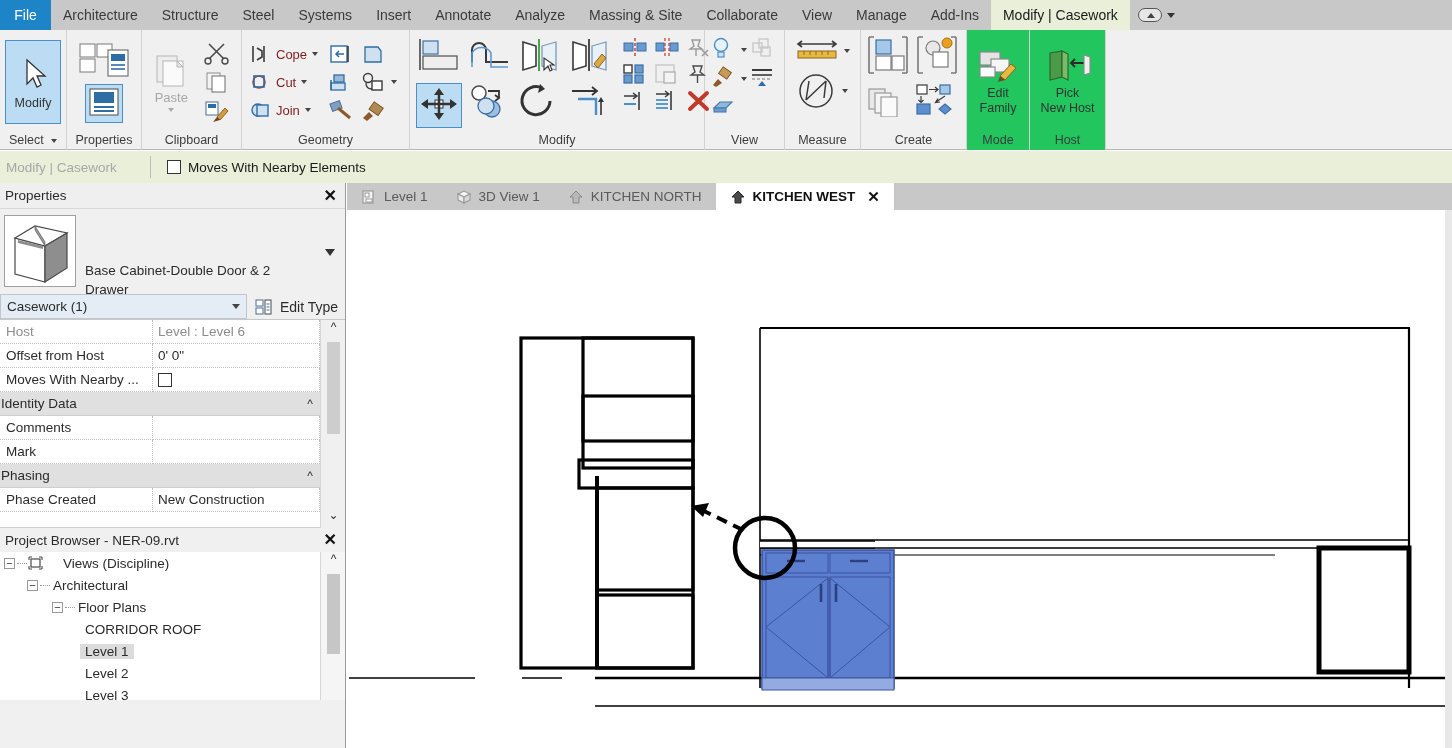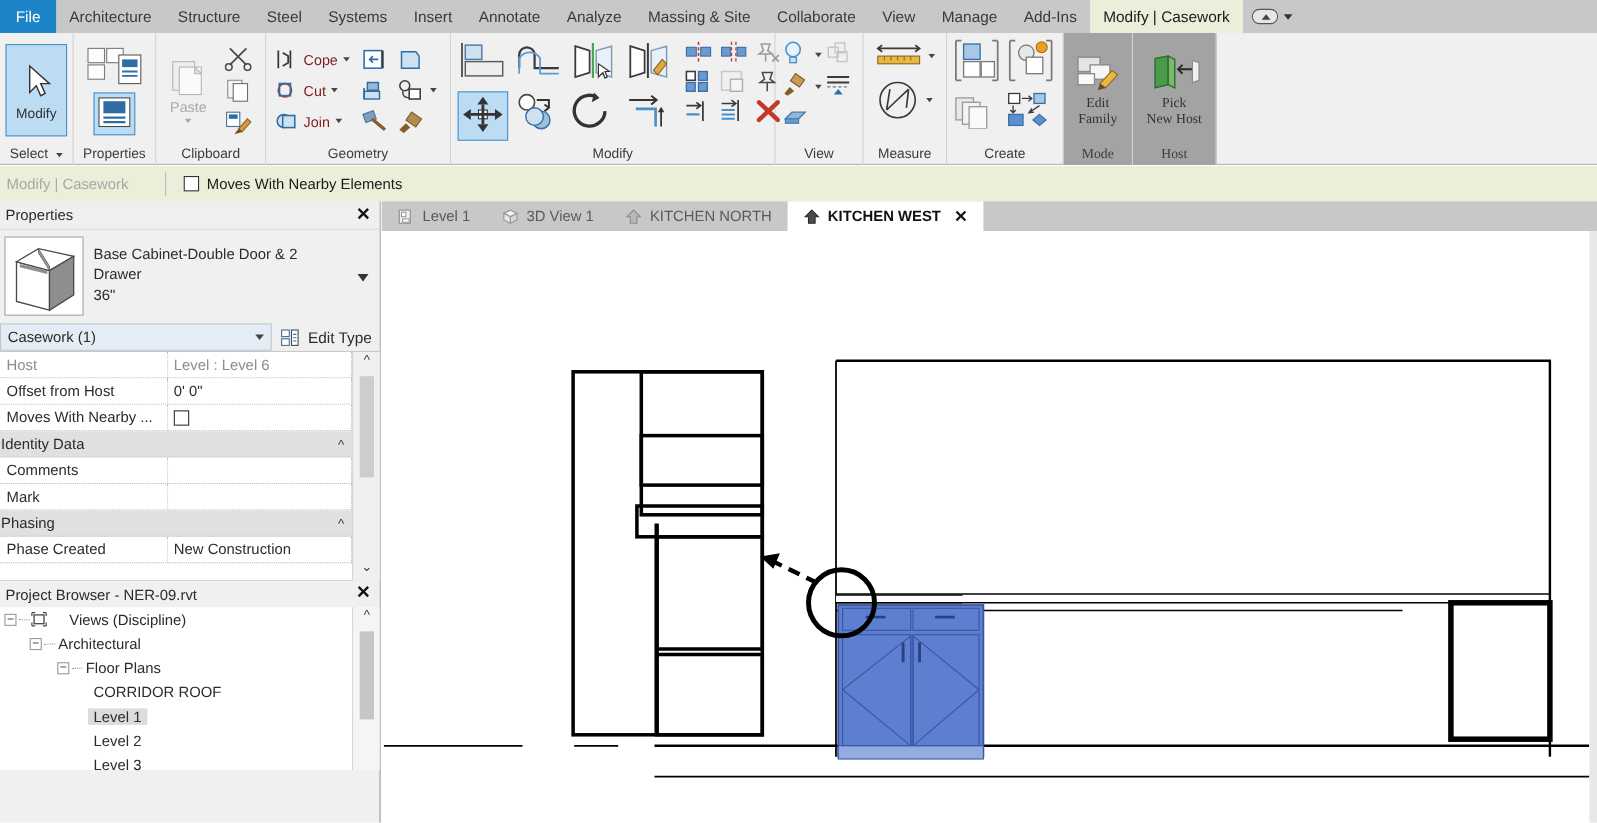--- a/index.html
+++ b/index.html
@@ -56,21 +56,21 @@
     background: #f0f0f0;
     border-bottom: 1px solid #b4b4b4;
     display: flex; align-items: stretch;
   }
   .panel {
     position: relative; height: 120px;
     display: flex; flex-direction: column;
     border-right: 1px solid #d2d2d2;
     padding: 0;
   }
-  .panel.green { background: #a3a3a3; font-family: Liberation Serif, serif; }
+  .panel.green { background: #22c55e; }
   .panel-body {
     flex: 1; display: flex; align-items: center; padding: 3px 4px 0 4px;
   }
   .panel-title {
     height: 19px; line-height: 19px; text-align: center;
     font-size: 12.5px; color: #3c3c3c;
   }
   .bigbtn {
     display: flex; flex-direction: column; align-items: center; justify-content: center;
     width: 56px; height: 84px; font-size: 12.5px; color: #333;
@@ -108,21 +108,21 @@
   .xclose { font-size: 16px; font-weight: bold; color: #111; line-height: 1; cursor: default; }
 
   .typebox {
     height: 85px; display: flex; align-items: flex-start; padding: 6px 4px;
     background: #f0f0f0;
   }
   .thumb {
     width: 72px; height: 72px; background: #fff; border: 1px solid #a0a0a0;
     position: relative; flex: none;
   }
-  .typetext { flex: 1; padding: 6px 0 0 9px; font-size: 13.5px; line-height: 19px; }
+  .typetext { flex: 1; padding: 6px 0 0 9px; font-size: 13.5px; line-height: 19px; margin-top: 40px; }
   .typecaret {
     width: 0; height: 0; margin: 34px 6px 0 0;
     border-left: 5.5px solid transparent; border-right: 5.5px solid transparent;
     border-top: 7px solid #333;
   }
 
   .selrow { height: 25px; display: flex; align-items: stretch; background: #f0f0f0; }
   .selcombo {
     width: 247px; background: #e4edf5; border: 1px solid #bcc7d0;
     display: flex; align-items: center; justify-content: space-between;

